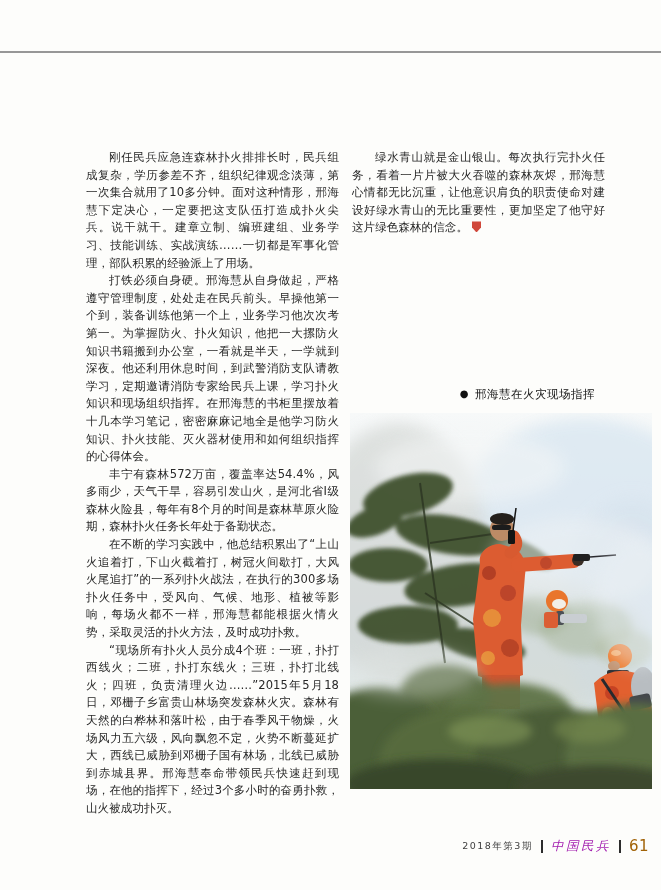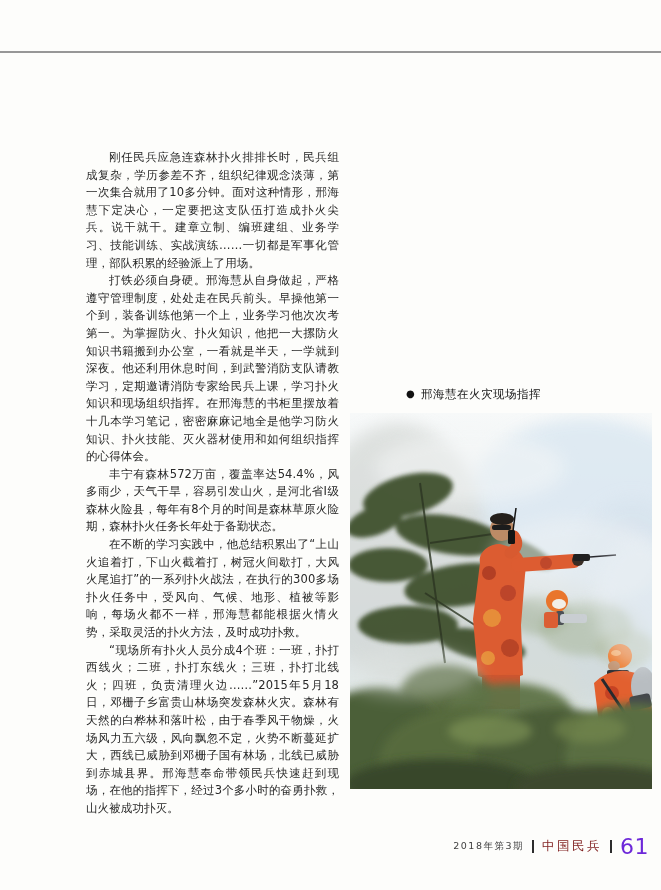--- a/index.html
+++ b/index.html
@@ -19,50 +19,51 @@
     word-break:break-all;
   }
   .col p.no-indent{text-indent:0;}
   .endmark{
     display:inline-block;width:9px;height:11px;margin-left:4px;vertical-align:-1px;
     background:#d0483b;
     clip-path:polygon(0 0,100% 0,100% 55%,50% 100%,0 55%);
   }
   .caption{
     position:absolute;left:352px;top:387px;width:243px;
-    text-align:center;font-size:11.5px;color:#141414;letter-spacing:0.5px;
+    text-align:right;font-size:11.5px;color:#141414;letter-spacing:0.5px;
   }
   .caption .bullet{font-size:10px;margin-right:6px;vertical-align:1px;color:#111;}
   .photo{position:absolute;left:350px;top:413px;width:302px;height:376px;}
   .photo svg{display:block;width:302px;height:376px;}
   .footer{
     position:absolute;top:836px;right:12px;height:20px;
     display:flex;align-items:center;white-space:nowrap;
   }
   .footer .issue{font-size:9.5px;color:#3e3e3e;letter-spacing:1.5px;}
   .footer .fbar{display:inline-block;width:2px;height:13px;background:#2c2c2c;margin:0 8px;}
-  .footer .mag{font-size:12.5px;color:#7f1d1d;letter-spacing:2.5px;}
-  .footer .pagenum{font-size:22px;color:#6d28d9;letter-spacing:0.5px;}
+  .footer .mag{font-size:12.5px;color:#a21caf;letter-spacing:2.5px;font-style:italic;}
+  .footer .pagenum{font-size:15px;color:#a16207;letter-spacing:0.5px;}
 </style>
 </head>
 <body>
 
 <div class="page">
 
   <div class="top-rule"></div>
 
   <div class="col col-left">
     <p>刚任民兵应急连森林扑火排排长时，民兵组成复杂，学历参差不齐，组织纪律观念淡薄，第一次集合就用了10多分钟。面对这种情形，邢海慧下定决心，一定要把这支队伍打造成扑火尖兵。说干就干。建章立制、编班建组、业务学习、技能训练、实战演练……一切都是军事化管理，部队积累的经验派上了用场。</p>
     <p>打铁必须自身硬。邢海慧从自身做起，严格遵守管理制度，处处走在民兵前头。早操他第一个到，装备训练他第一个上，业务学习他次次考第一。为掌握防火、扑火知识，他把一大摞防火知识书籍搬到办公室，一看就是半天，一学就到深夜。他还利用休息时间，到武警消防支队请教学习，定期邀请消防专家给民兵上课，学习扑火知识和现场组织指挥。在邢海慧的书柜里摆放着十几本学习笔记，密密麻麻记地全是他学习防火知识、扑火技能、灭火器材使用和如何组织指挥的心得体会。</p>
     <p>丰宁有森林572万亩，覆盖率达54.4%，风多雨少，天气干旱，容易引发山火，是河北省Ⅰ级森林火险县，每年有8个月的时间是森林草原火险期，森林扑火任务长年处于备勤状态。</p>
     <p>在不断的学习实践中，他总结积累出了“上山火追着打，下山火截着打，树冠火间歇打，大风火尾追打”的一系列扑火战法，在执行的300多场扑火任务中，受风向、气候、地形、植被等影响，每场火都不一样，邢海慧都能根据火情火势，采取灵活的扑火方法，及时成功扑救。</p>
     <p>“现场所有扑火人员分成4个班：一班，扑打西线火；二班，扑打东线火；三班，扑打北线火；四班，负责清理火边……”2015年5月18日，邓栅子乡富贵山林场突发森林火灾。森林有天然的白桦林和落叶松，由于春季风干物燥，火场风力五六级，风向飘忽不定，火势不断蔓延扩大，西线已威胁到邓栅子国有林场，北线已威胁到赤城县界。邢海慧奉命带领民兵快速赶到现场，在他的指挥下，经过3个多小时的奋勇扑救，山火被成功扑灭。</p>
   </div>
 
   <div class="col col-right">
+    <p><span>绿水青山就是金山银山。每次执行完扑火任务，看着一片片被大火吞噬的森林灰烬，邢海慧心情都无比沉重，让他意识肩负的职责使命对建设好绿水青山的无比重要性，更加坚定了他守好这片绿色森林的信念。</span><span class="endmark"></span></p>
   </div>
 
   <div class="caption">
     <span class="bullet">●</span><span>邢海慧在火灾现场指挥</span>
   </div>
 
   <div class="photo">
     <svg viewBox="0 0 302 376" xmlns="http://www.w3.org/2000/svg">
       <defs>
         <linearGradient id="sky" x1="0" y1="0" x2="0" y2="1">

